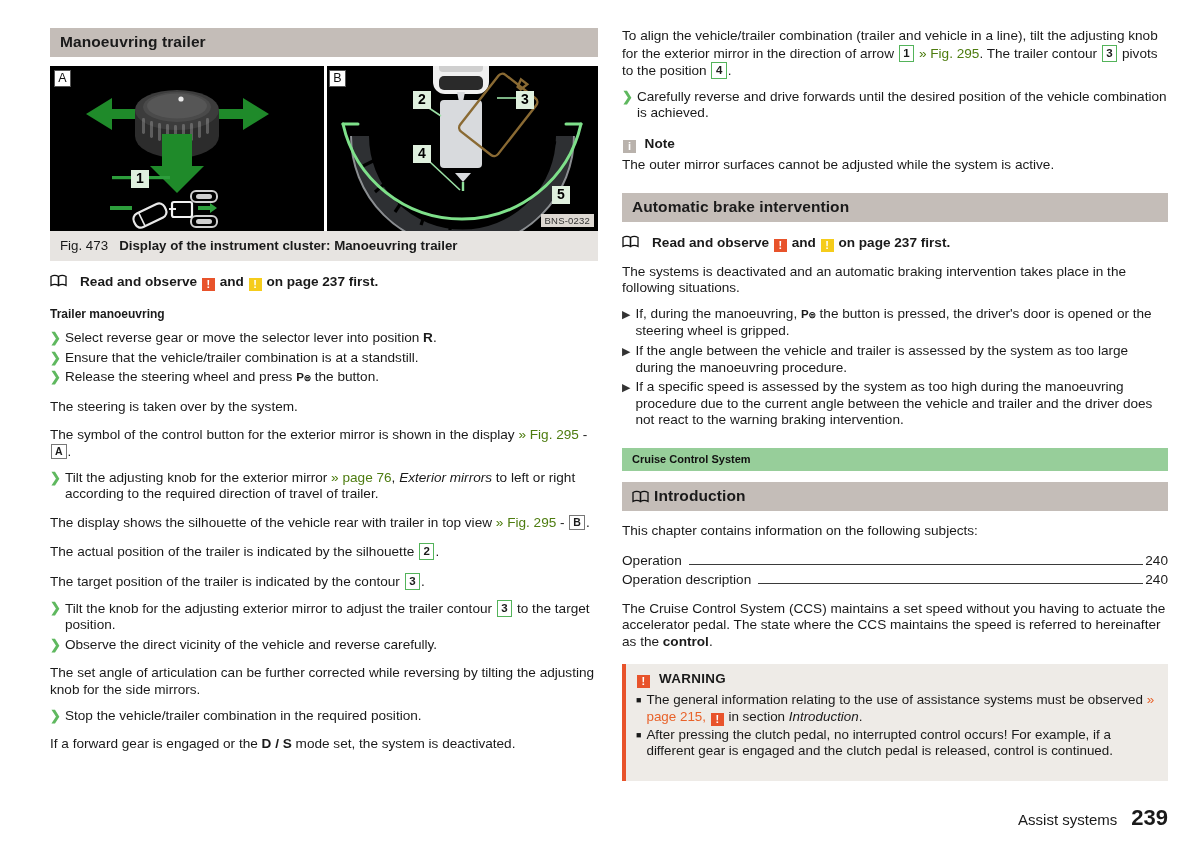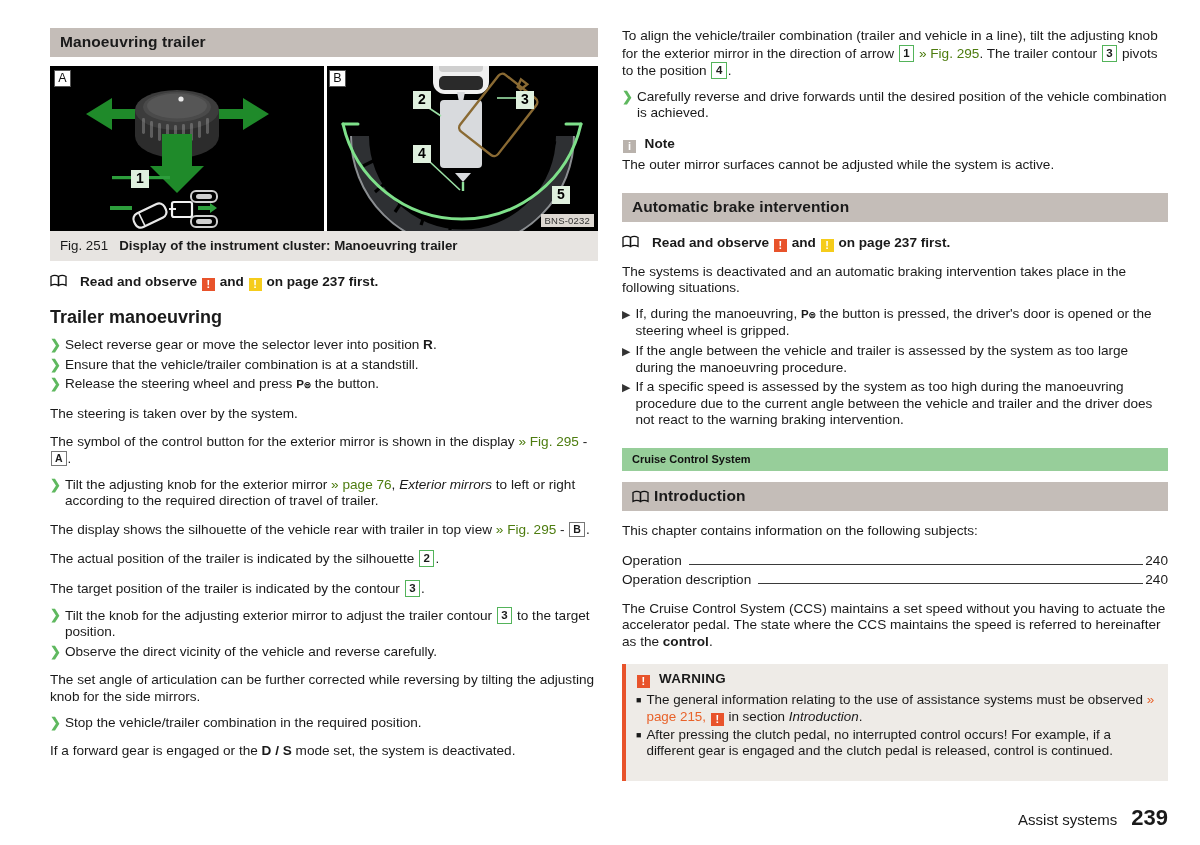--- a/index.html
+++ b/index.html
@@ -36,21 +36,21 @@
     letter-spacing: .1px;
   }
   .sec-head-green {
     background: #97ce9a;
     font-size: 11px;
     font-weight: 600;
     color: #111;
     padding: 5px 0 6px 10px;
   }
   .sub-head {
-    font-size: 18px;
+    font-size: 12px;
     font-weight: bold;
     margin: 16px 0 3px 0;
   }
 
   
   .figure-wrap { margin-top: 9px; }
   .fig-img {
     position: relative;
     width: 548px; height: 165px;
     background: #000;
@@ -374,21 +374,21 @@
         <div class="callout" style="left:81px;top:104px">1</div>
         <div class="callout" style="left:363px;top:25px">2</div>
         <div class="callout" style="left:466px;top:25px">3</div>
         <div class="callout" style="left:363px;top:79px">4</div>
         <div class="callout" style="left:502px;top:120px">5</div>
 
         <div class="imgcode">BNS-0232</div>
       </div>
 
       <div class="fig-caption">
-        <span>Fig. 251</span>
+        <span>Fig. 473</span>
         &nbsp;&nbsp;<b>Display of the instrument cluster: Manoeuvring trailer</b>
       </div>
     </div>
 
     <div class="readline">
       <span class="bookicon">
         <svg width="17" height="13" viewBox="0 0 17 13">
             <path d="M1 2.5c2.5-1.4 5-1.4 7.5 0v9c-2.5-1.4-5-1.4-7.5 0z" fill="none" stroke="#111" stroke-width="1.3"></path>
             <path d="M8.5 2.5c2.5-1.4 5-1.4 7.5 0v9c-2.5-1.4-5-1.4-7.5 0z" fill="none" stroke="#111" stroke-width="1.3"></path>
           </svg>

